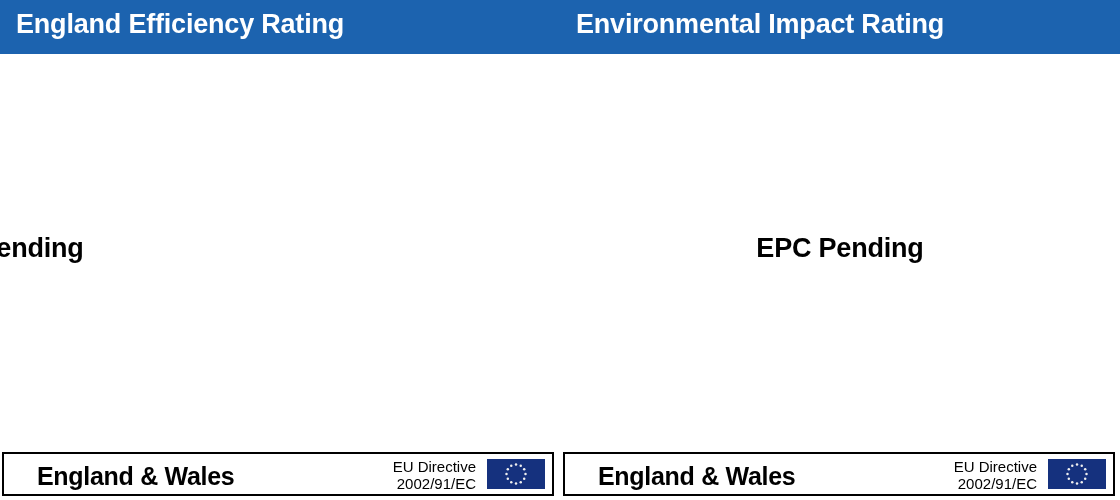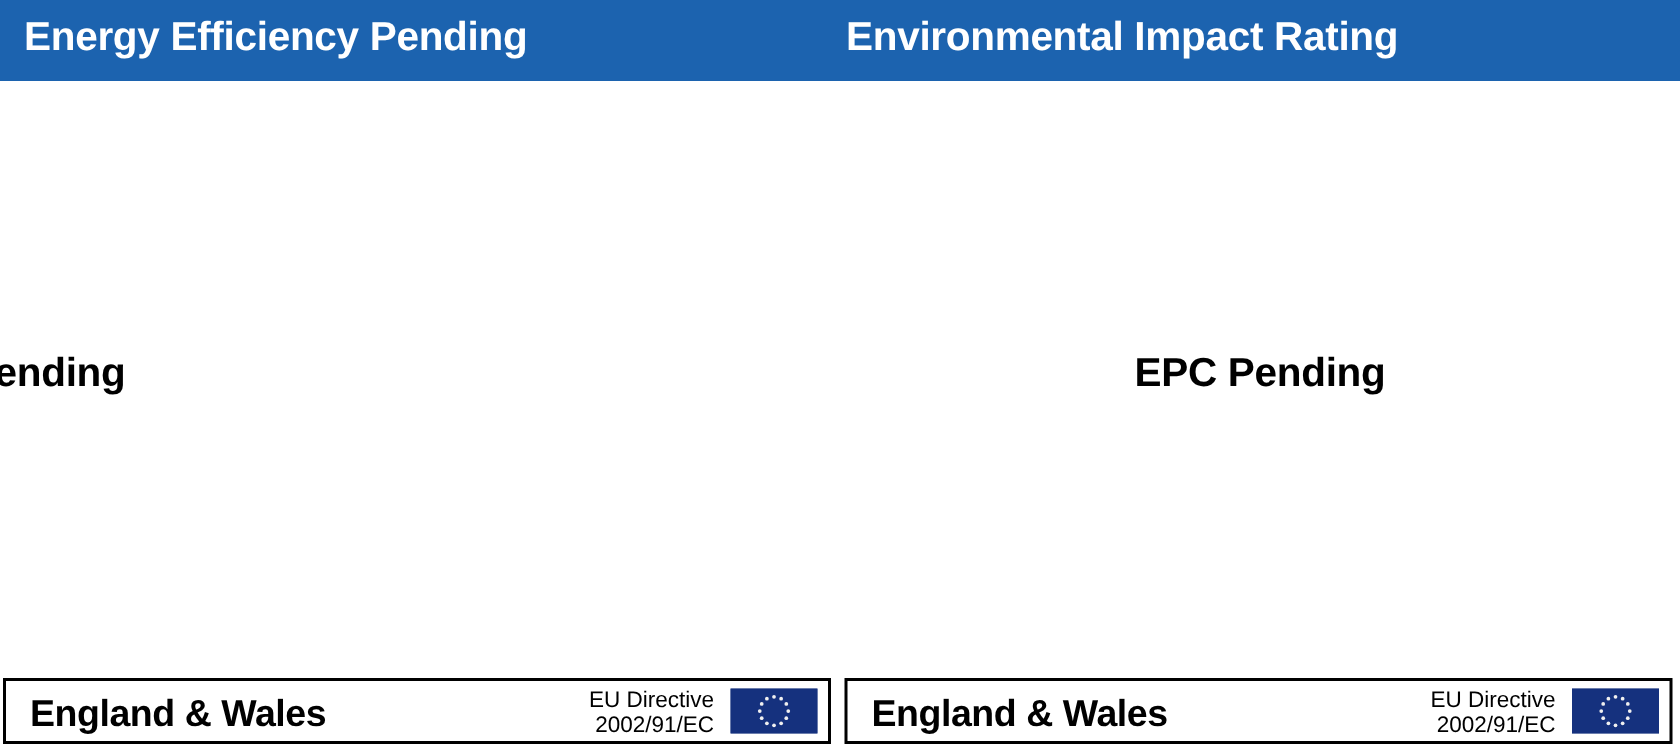--- a/index.html
+++ b/index.html
@@ -27,21 +27,21 @@
   .header-title {
     position: absolute;
     top: 9px;
     font-size: 27px;
     font-weight: bold;
     color: #ffffff;
     letter-spacing: -0.2px;
     white-space: nowrap;
   }
   .header-title.left  { left: 16px; }
-  .header-title.right { left: 564px; text-align: right; }
+  .header-title.right { left: 576px; text-align: right; }
 
   
   .body-area {
     position: absolute;
     left: 0;
     top: 54px;
     width: 1120px;
     height: 398px;
     background: #ffffff;
   }
@@ -83,21 +83,21 @@
     height: 44px;
     box-sizing: border-box;
     border: 2px solid #000000;
     background: #ffffff;
   }
   .footer-box.left  { left: 2px; }
   .footer-box.right { left: 563px; }
 
   .region-label {
     position: absolute;
-    left: 16px;
+    left: 33px;
     top: 8px;
     font-size: 25px;
     font-weight: bold;
     color: #000000;
     letter-spacing: -0.3px;
     white-space: nowrap;
   }
 
   .directive-block {
     position: absolute;
@@ -120,21 +120,21 @@
     height: 30px;
     background: #15317e;
     display: block;
   }
   .eu-flag svg { display: block; }
 </style>
 </head>
 <body>
 
 <div class="header-band">
-  <div class="header-title left">Energy Efficiency Pending</div>
+  <div class="header-title left">England Efficiency Rating</div>
   <div class="header-title right">Environmental Impact Rating</div>
 </div>
 
 <div class="body-area">
 
   <div class="panel left">
     <div class="pending-text">EPC Pending</div>
   </div>
 
   <div class="panel right">

